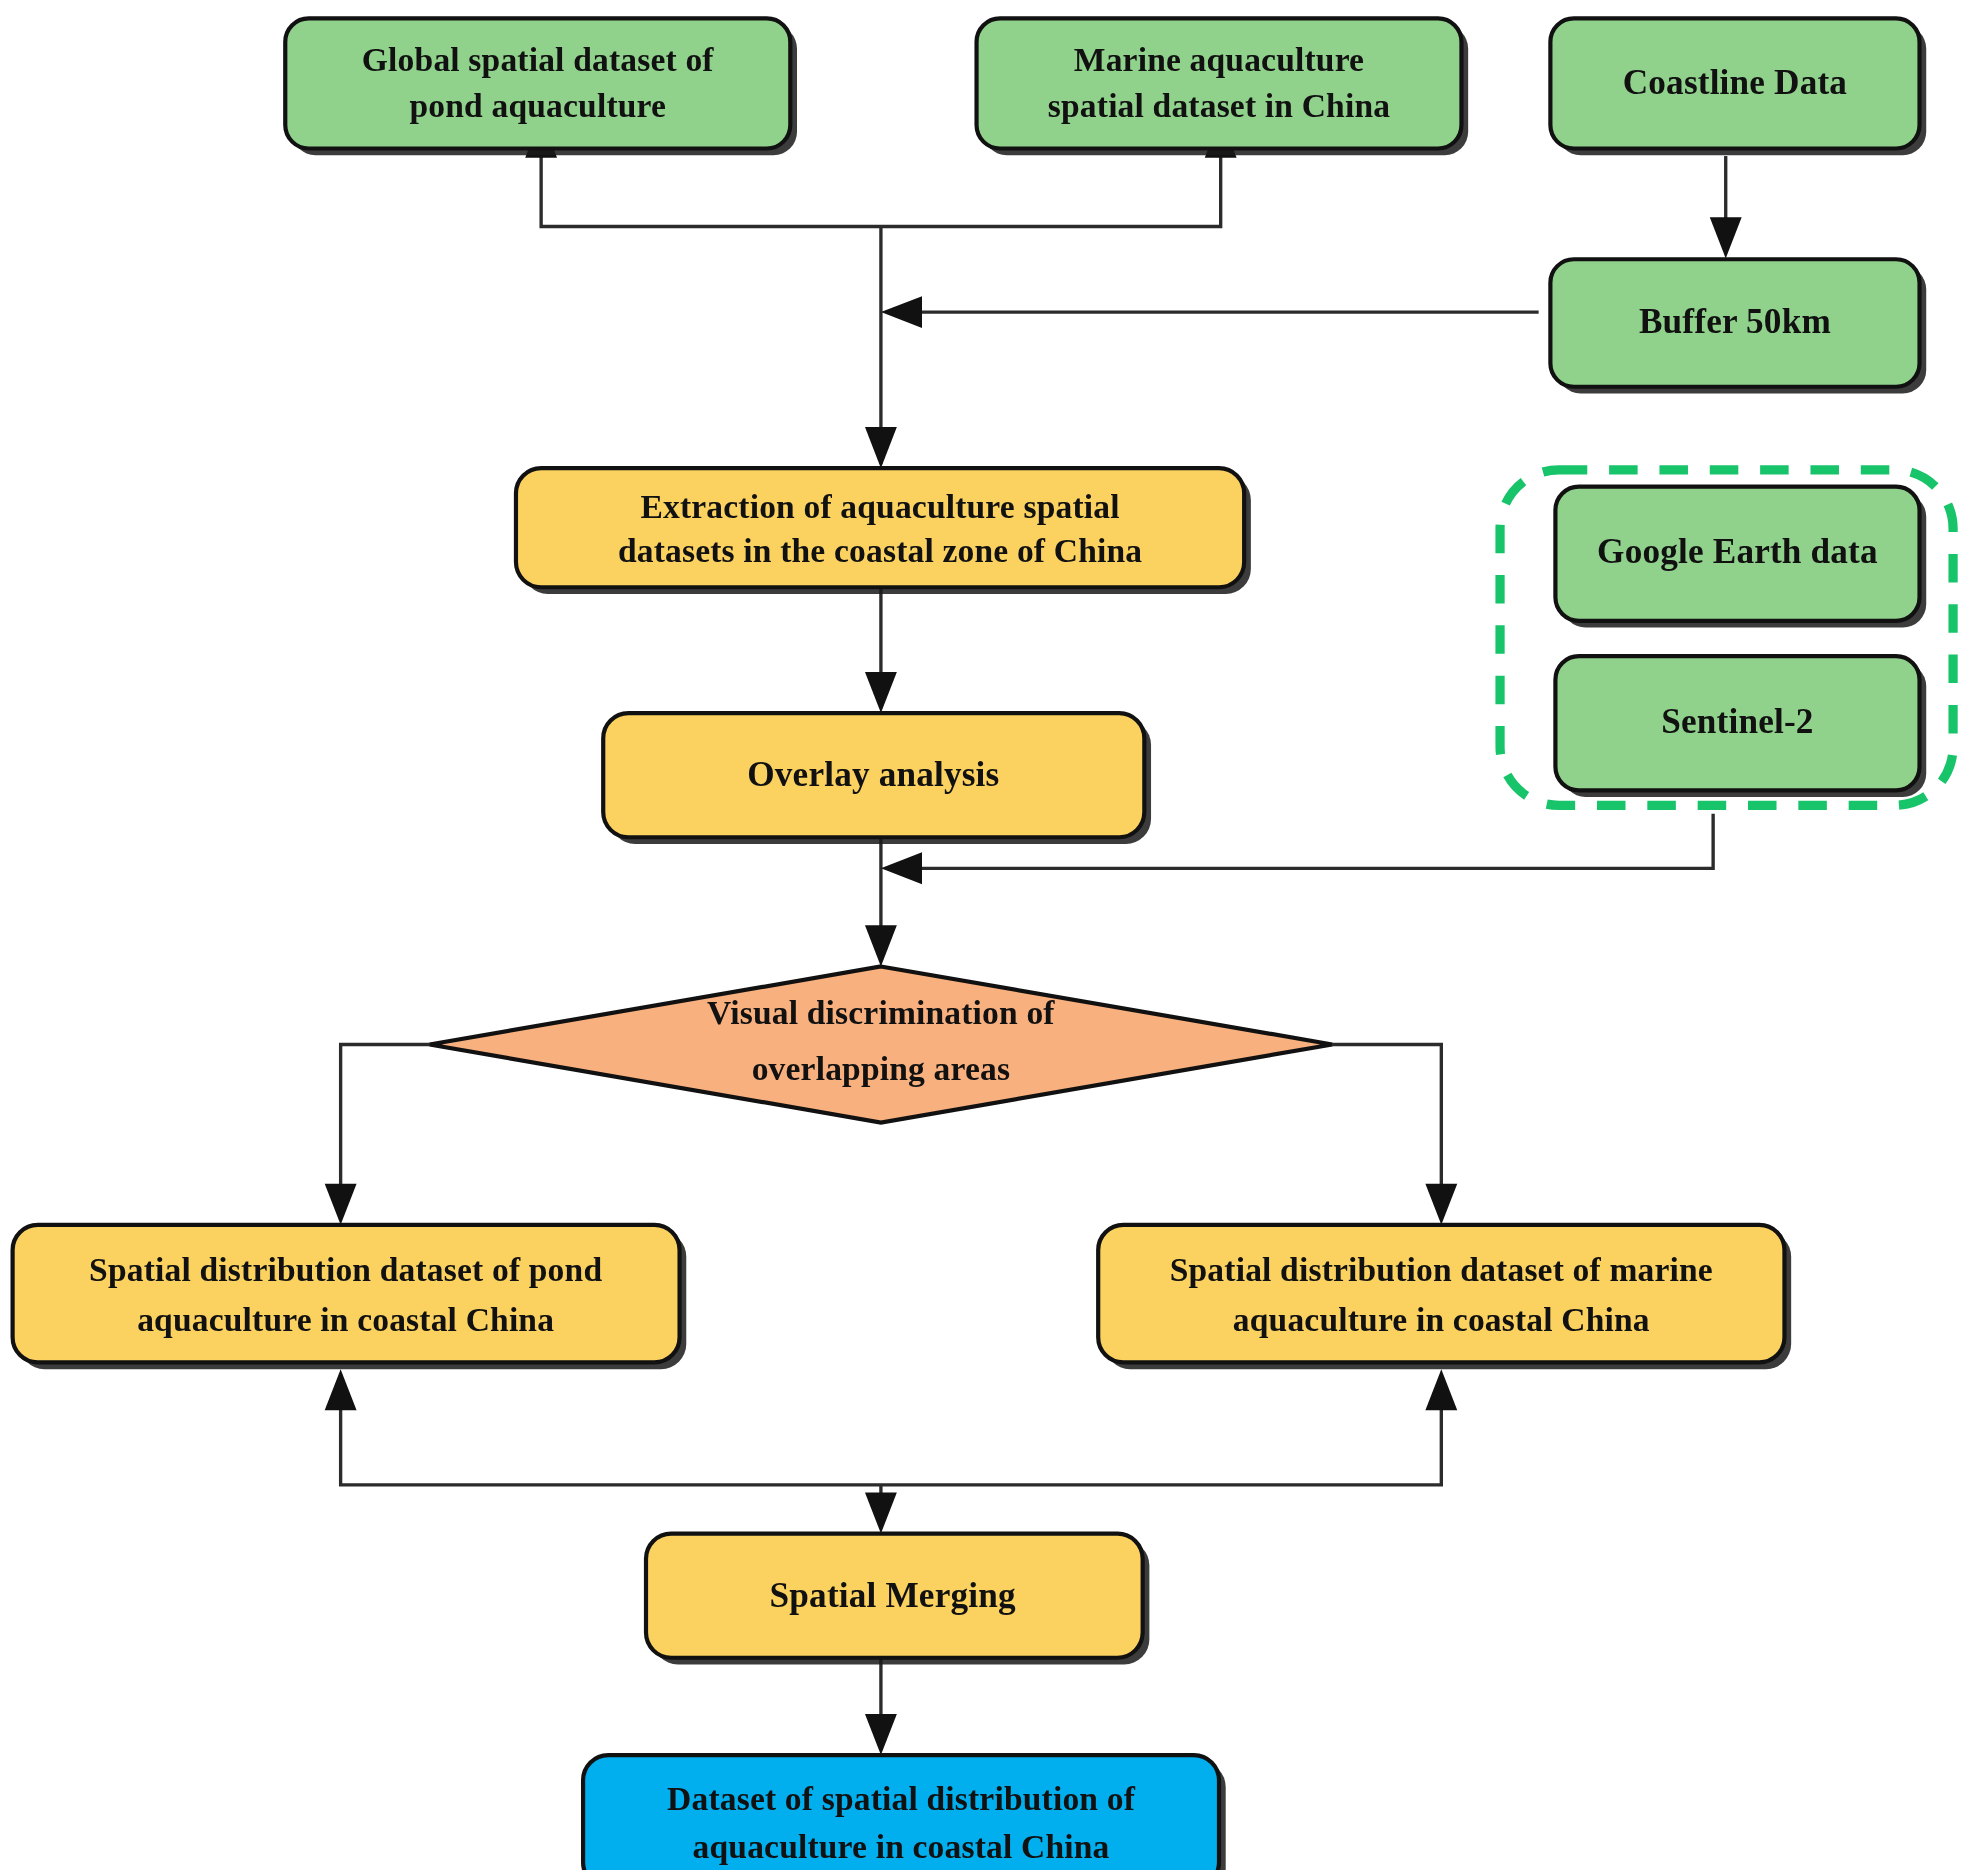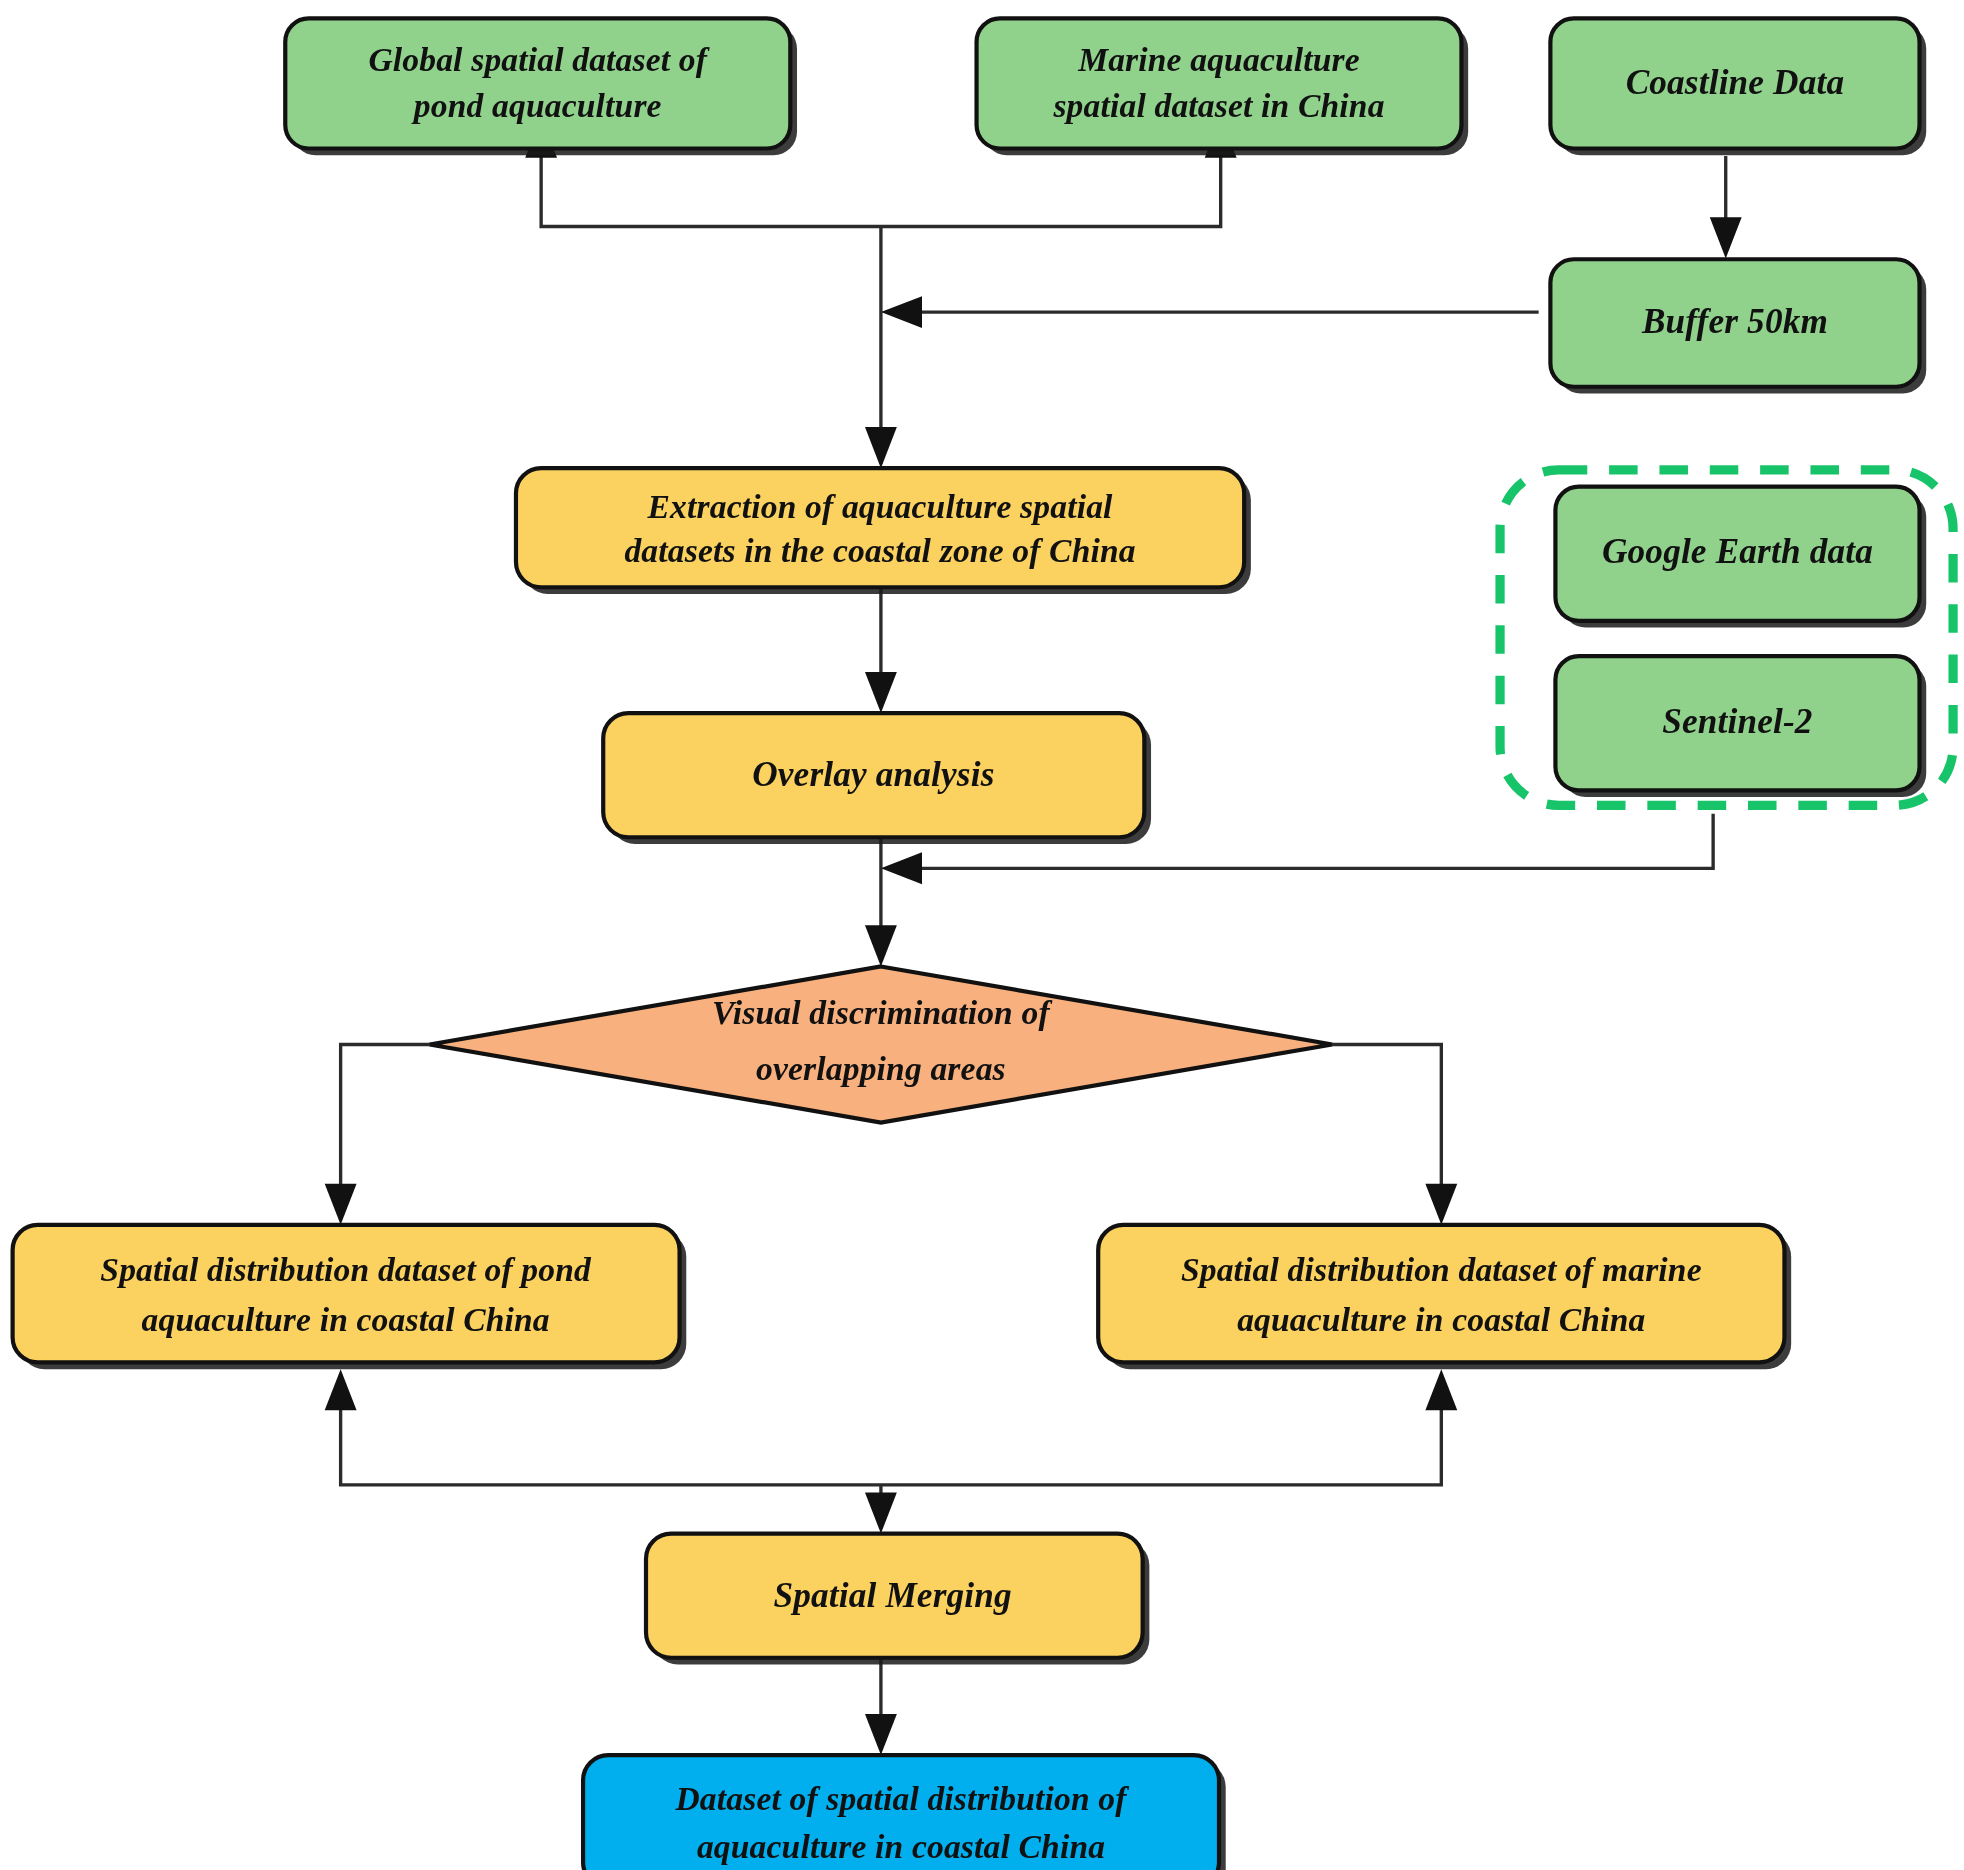--- a/index.html
+++ b/index.html
@@ -7,21 +7,20 @@
     padding: 0;
     background: #ffffff;
   }
   #stage {
     position: relative;
     width: 1964px;
     height: 1870px;
     background: #ffffff;
     overflow: hidden;
     font-family: "Liberation Serif", "DejaVu Serif", serif;
-    font-style: italic;
   }
   svg.flow {
     position: absolute;
     left: 0;
     top: 0;
     width: 1964px;
     height: 1870px;
   }
   .node-text {
     font-family: "Liberation Serif", "DejaVu Serif", serif;

